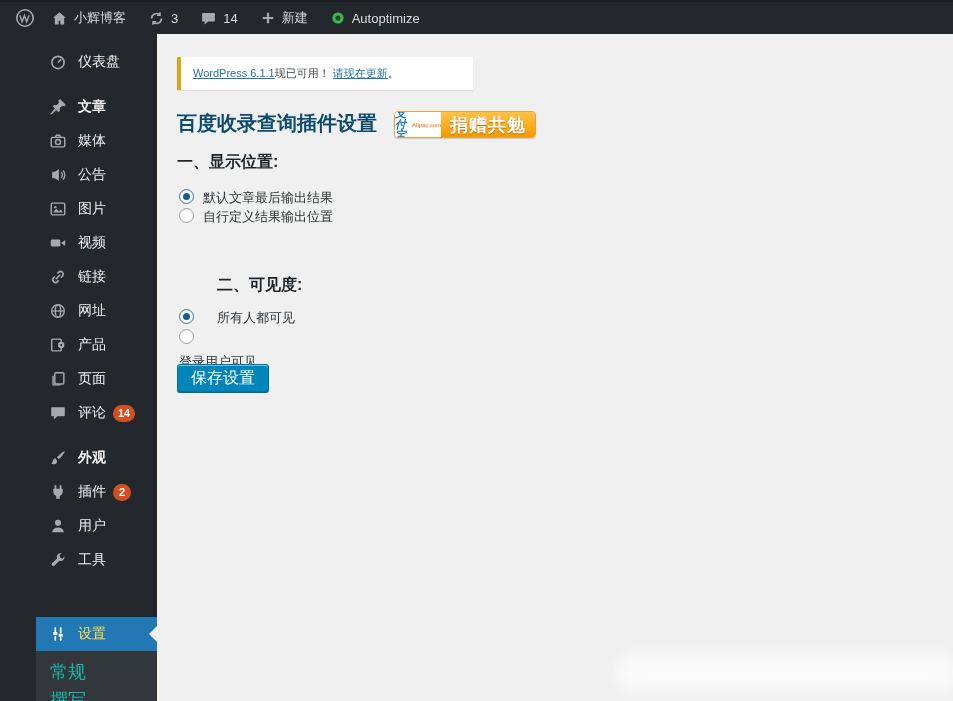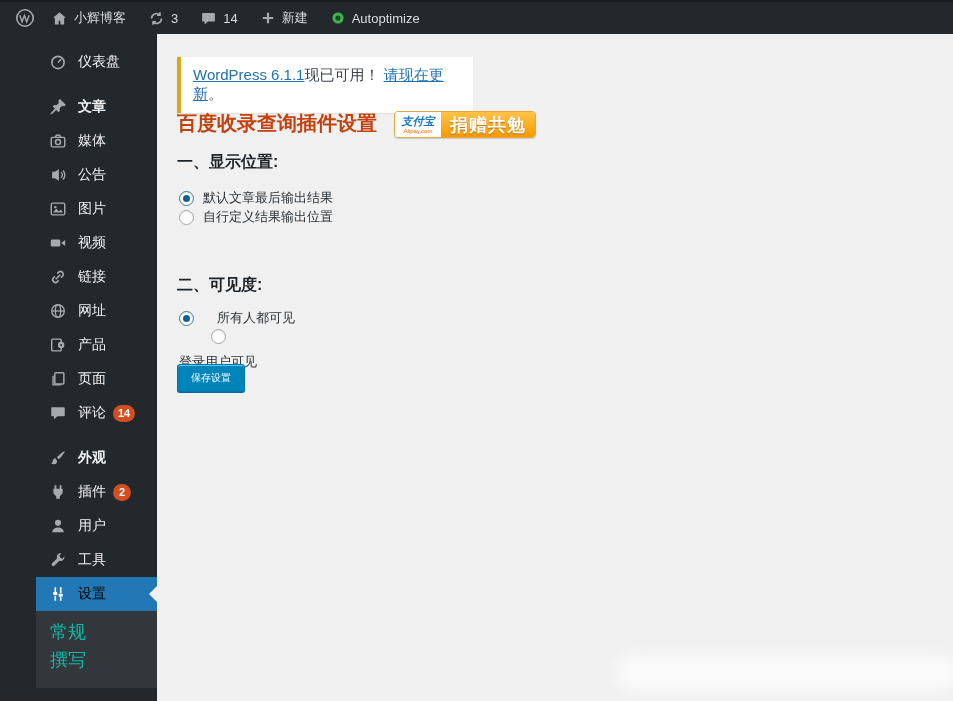--- a/index.html
+++ b/index.html
@@ -38,21 +38,21 @@
     position: relative;
     height: 34px;
     display: flex; align-items: center;
     padding-left: 12px;
     cursor: pointer;
     color: #f0f0f1;
   }
   .menu-item.sep { margin-top: 11px; font-weight: bold; }
   .mi-icon { width: 20px; height: 20px; display: inline-flex; align-items: center; justify-content: center; color: #a7aaad; }
   .mi-label { margin-left: 10px; font-size: 14px; }
-  .menu-item.active { background: var(--accent, #2178b5); color: #000000; }
+  .menu-item.active { background: var(--accent, #2178b5); color: #fde047; margin-top: 40px; }
   .menu-item.active .mi-icon { color: #fff; }
   .menu-item.active::after {
     content: ''; position: absolute; right: 0; top: 50%;
     transform: translateY(-50%);
     border: 8px solid transparent;
     border-right-color: #f0f0f1;
   }
   .badge {
     margin-left: 7px;
     min-width: 18px; height: 17px; padding: 0 5px;
@@ -67,57 +67,57 @@
     padding-left: 14px; color: #14b8a6; font-size: 18px; cursor: pointer;
   }
   
   .content { position: absolute; top: 34px; left: 157px; right: 0; bottom: 0; }
   .notice {
     position: absolute; left: 20px; top: 23px; width: 296px;
     background: #fff;
     border-left: 4px solid var(--notice-border, #dba617);
     box-shadow: 0 1px 1px rgba(0,0,0,.06);
     padding: 9px 12px;
-    font-size: 15px; color: #3c434a;
+    font-size: 11px; color: #3c434a;
   }
   .notice a { color: var(--link, #2271b1); text-decoration: underline; cursor: pointer; }
   .page-title {
     position: absolute; left: 20px; top: 76px;
-    font-size: 20px; font-weight: bold; color: #c2410c;
+    font-size: 20px; font-weight: bold; color: #0c4a6e;
   }
   .donate {
     position: absolute; left: 237px; top: 77px;
     display: inline-flex; align-items: stretch; height: 27px;
     border: 1px solid #e8a33d; border-radius: 4px; overflow: hidden;
     cursor: pointer; text-decoration: none;
     box-shadow: 0 1px 1px rgba(0,0,0,.15);
   }
   .donate-left {
     background: #fff; width: 46px;
-    display: flex; flex-direction: column; align-items: center; justify-content: center;
+    display: flex; flex-direction: row; align-items: center; justify-content: center;
     line-height: 1;
   }
   .alipay-zh { font-size: 11px; font-weight: bold; font-style: italic; color: #1677c9; }
   .alipay-en { font-size: 6px; color: #f60; margin-top: 1px; }
   .donate-right {
     background: linear-gradient(#ffc247, var(--alipay-orange, #f59b00));
     color: #fff; font-size: 18px; font-weight: bold;
     display: flex; align-items: center; padding: 0 9px;
     text-shadow: 0 1px 1px rgba(160,80,0,.7);
     letter-spacing: 1px;
   }
   .sec-heading {
     position: absolute; left: 20px;
     font-size: 16px; font-weight: bold; color: #1d2327;
   }
   .sec1 { top: 118px; }
-  .sec2 { top: 241px; }
+  .sec2 { top: 241px; margin-left: 40px; }
   .opt {
     position: absolute; left: 22px;
-    display: flex; align-items: center; gap: 9px;
+    display: flex; gap: 9px;
     font-size: 13px; color: #2c3338; cursor: pointer;
   }
   .opt1 { top: 155px; } .opt2 { top: 174px; }
   .opt3 { top: 275px; gap: 23px; } .opt4 { top: 295px; flex-direction: column; }
   .radio {
     width: 15px; height: 15px; border-radius: 50%;
     background: #fff; border: 1px solid #a0a5aa;
     display: inline-flex; align-items: center; justify-content: center;
     box-shadow: inset 0 1px 2px rgba(0,0,0,.1);
   }
@@ -126,21 +126,21 @@
     content: ''; width: 7px; height: 7px; border-radius: 50%;
     background: var(--radio-dot, #135e96);
   }
   .save-button {
     position: absolute; left: 20px; top: 330px;
     height: 28px; padding: 0 13px;
     background: var(--button-bg, #0085ba);
     border: 1px solid #0073aa;
     border-radius: 3px;
     box-shadow: inset 0 1px 0 #66c6e4, 0 1px 0 #006799;
-    color: #fff; font-size: 10px;
+    color: #fff; font-size: 16px;
     font-family: "Liberation Sans", sans-serif;
     cursor: pointer;
   }
   .watermark {
     position: absolute; left: 458px; top: 620px; width: 345px; height: 38px;
     background: rgba(252,252,252,.85);
     border-radius: 19px;
     filter: blur(7px);
   }
 </style>

